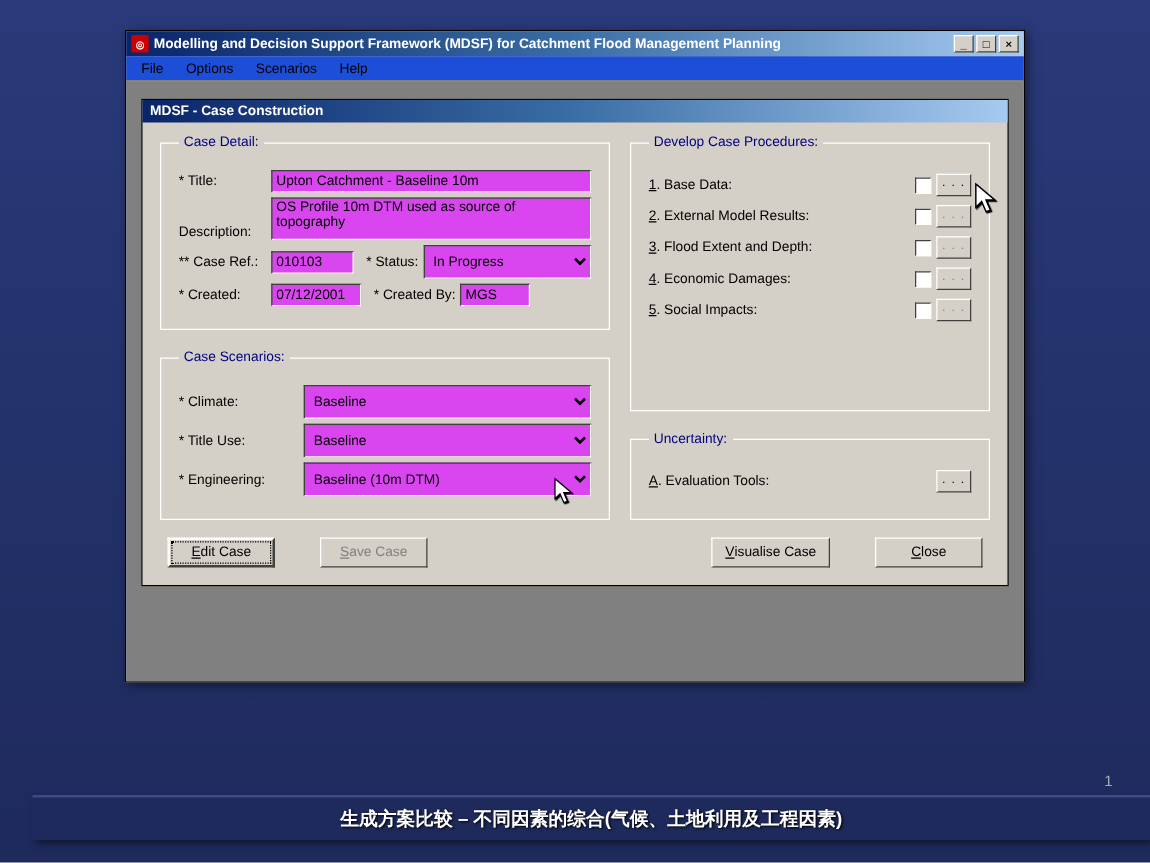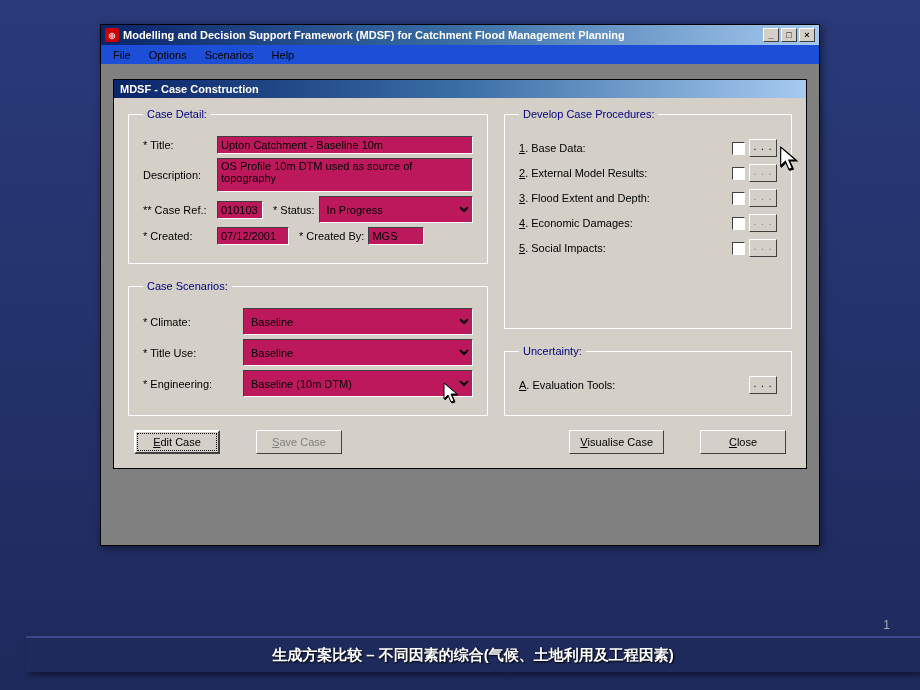--- a/index.html
+++ b/index.html
@@ -103,21 +103,21 @@
   .layout-row { display:flex; gap: 16px; }
   .left-col { flex: 0 0 360px; display:flex; flex-direction:column; gap:16px;}
   .right-col { flex: 1; display:flex; flex-direction:column; gap:16px;}
 
   .form-row { display:flex; align-items:center; margin: 4px 0; gap:4px;}
   .form-label { width: 70px; text-align:left; color:#000;}
   .txt, textarea, select {
     border: 1px solid #808080;
     border-top-color:#404040; border-left-color:#404040;
     border-right-color:#fff; border-bottom-color:#fff;
-    background:#be185d;
+    background:#d946ef;
     font: inherit;
     padding: 1px 3px;
     height: 18px;
   }
   textarea { height: 34px; resize:none; }
   select {
     height: 27px;
   }
 
   .proc-row { display:flex; align-items:center; margin: 7px 0; gap:4px;}
@@ -208,28 +208,28 @@
 
           <div class="left-col">
             <fieldset class="groupbox">
               <legend>Case Detail:</legend>
 
               <div class="form-row">
                 <div class="form-label">* <span>Title:</span></div>
                 <input class="txt" style="flex: 1 1 0%;" value="Upton Catchment - Baseline 10m">
               </div>
 
-              <div class="form-row" style="align-items:center">
+              <div class="form-row" style="align-items:flex-end">
                 <div class="form-label">Description:</div>
                 <textarea style="flex: 1 1 0%;">OS Profile 10m DTM used as source of topography</textarea>
               </div>
 
               <div class="form-row">
                 <div class="form-label">** Case Ref.:</div>
-                <input class="txt" style="width: 46px;" value="010103">
+                <input class="txt" style="width: 66px;" value="010103">
                 <div style="margin-left:6px">* <span>Status:</span></div>
                 <select style="flex:1">
                   <option>In Progress</option>
                 </select>
               </div>
 
               <div class="form-row">
                 <div class="form-label">* <span>Created:</span></div>
                 <input class="txt" style="width: 72px;" value="07/12/2001">
                 <div style="margin-left:6px">* <span>Created By:</span></div>

